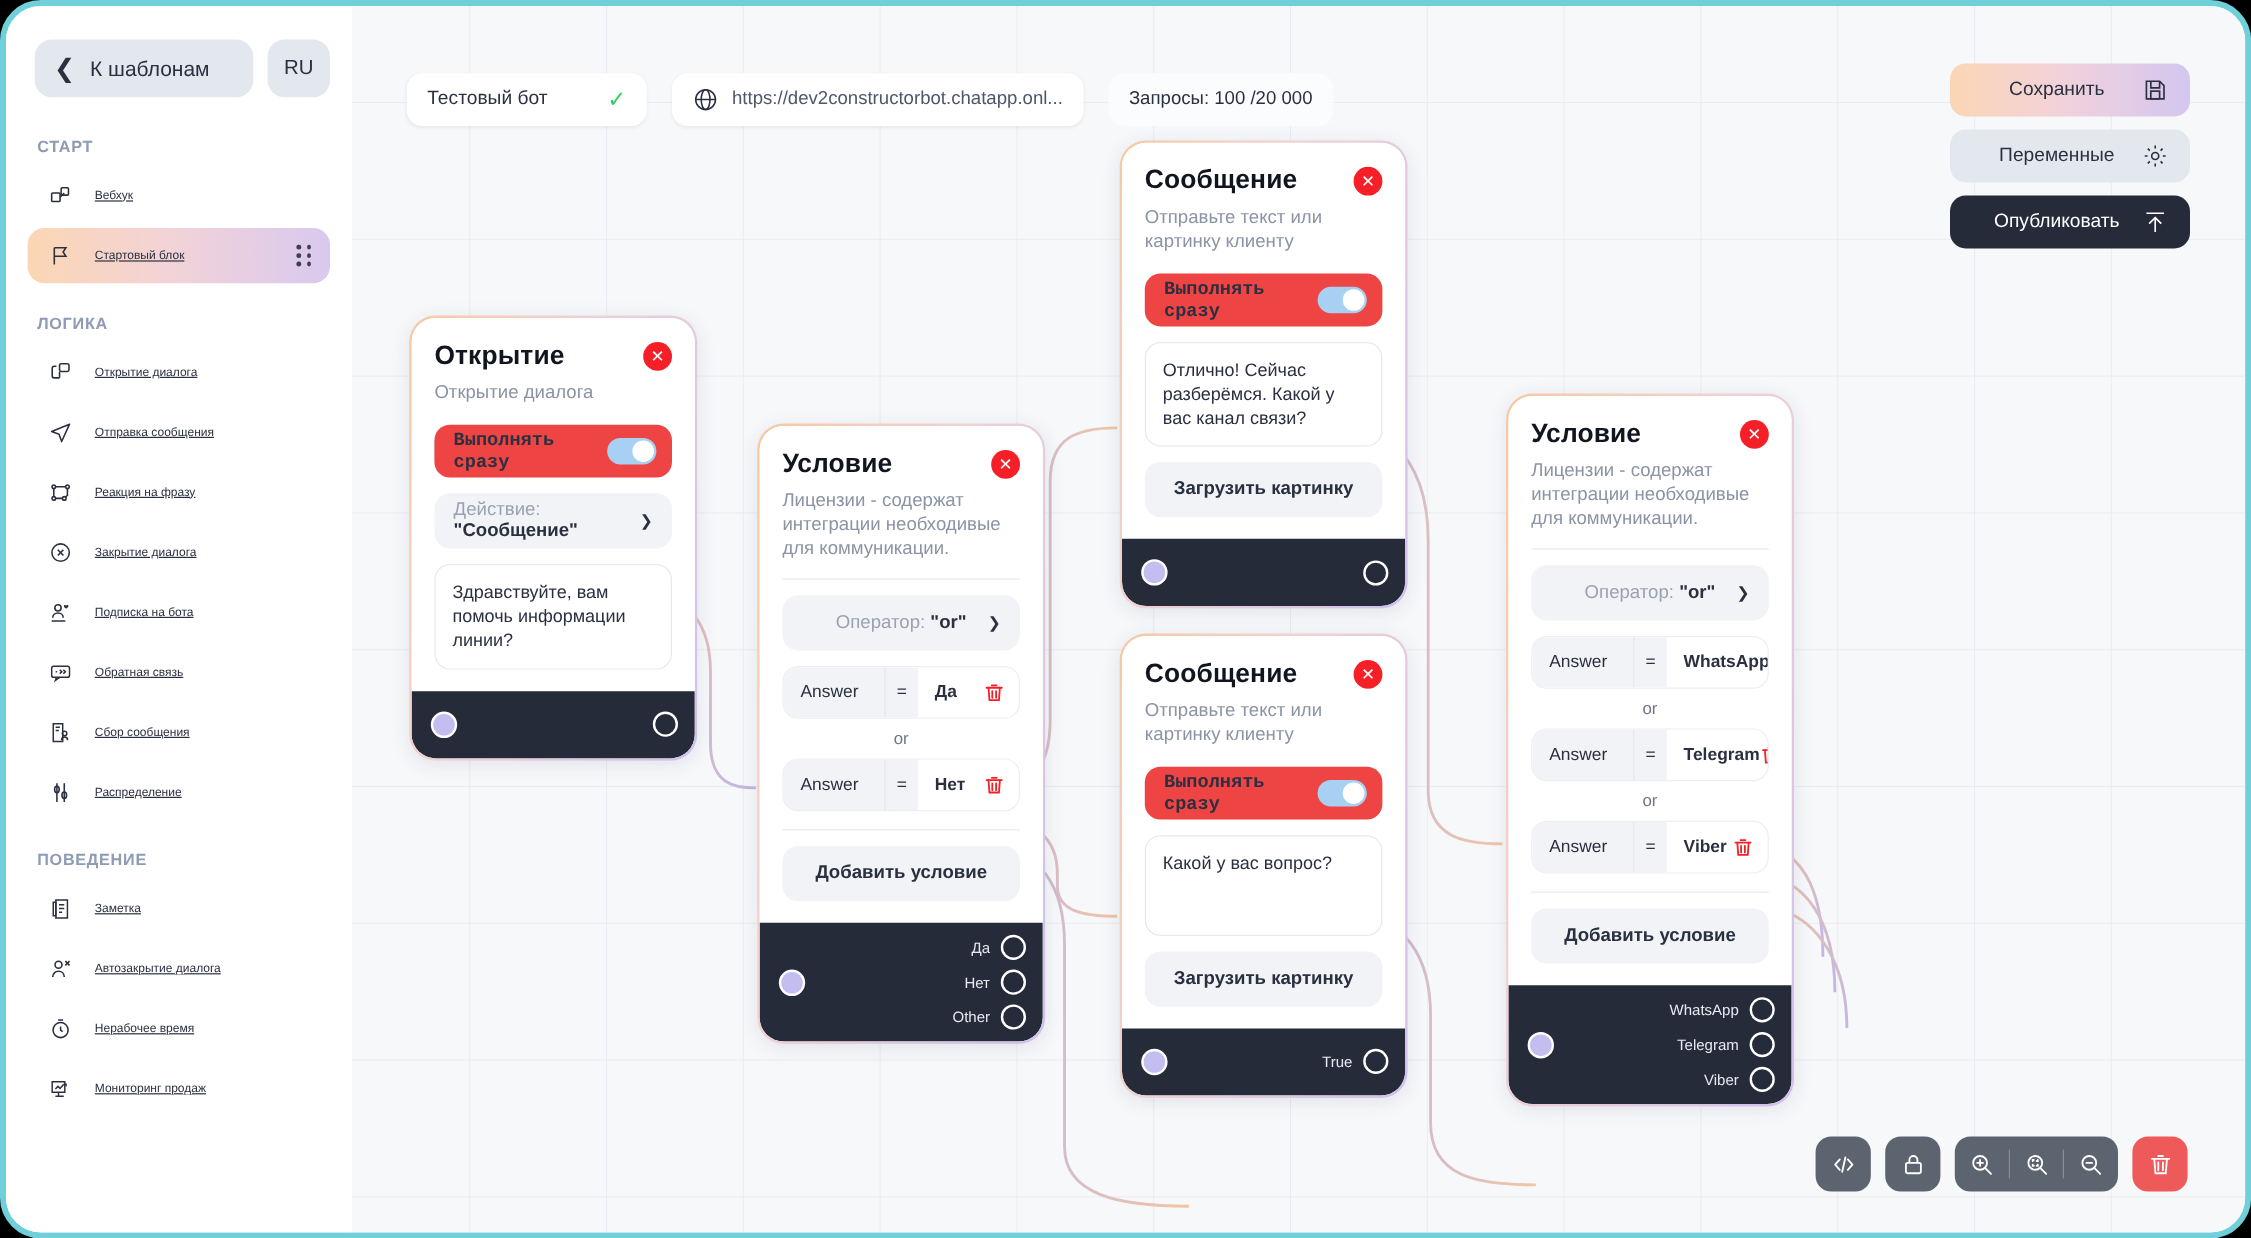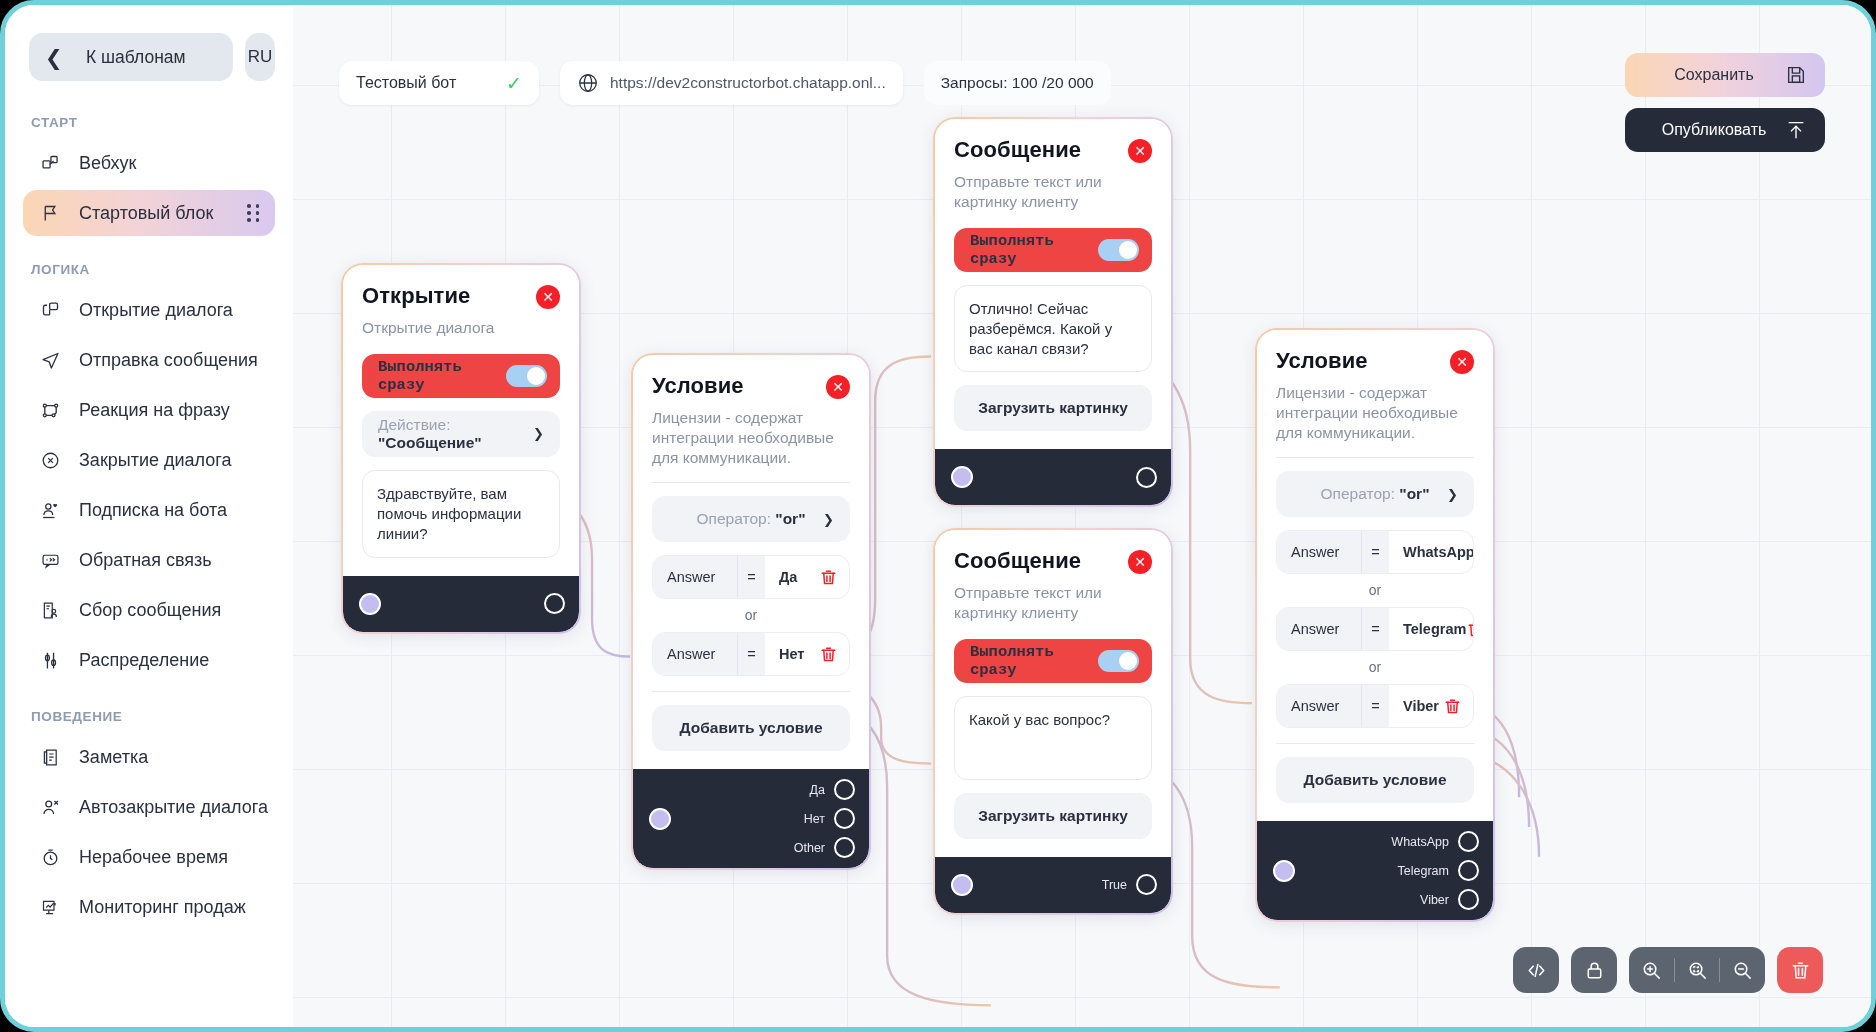--- a/index.html
+++ b/index.html
@@ -25,38 +25,38 @@
   }
   .side-top { display: flex; gap: 12px; align-items: center; margin: 6px 0 34px 6px; }
   .btn-back {
     flex: 1; height: 48px; border-radius: 14px; background: #e3e7ee;
     display: flex; align-items: center; padding: 0 16px; cursor: pointer;
     border: none;
   }
   .btn-back .chev { font-size: 21px; color: #2b3040; line-height: 1; font-weight: 400; }
   .btn-back .lbl { flex: 1; text-align: center; font-size: 17.5px; color: #2b3040; margin-right: 8px; }
   .btn-lang {
-    width: 30px; height: 48px; border-radius: 14px; background: #e3e7ee;
+    width: 52px; height: 48px; border-radius: 14px; background: #e3e7ee;
     display: flex; align-items: center; justify-content: center;
     font-size: 17px; color: #2b3040; cursor: pointer;
   }
   .grp-title {
     font-size: 13.5px; font-weight: bold; letter-spacing: .6px;
     color: #8e9bb3; margin: 0 0 10px 8px;
   }
   .grp { margin-bottom: 26px; }
   .nav-item {
     display: flex; align-items: center; gap: 18px;
     height: 46px; border-radius: 14px; padding: 0 14px 0 16px;
     cursor: pointer; margin-bottom: 4px;
   }
   .nav-item .ic { width: 22px; height: 22px; flex: 0 0 22px; color: #2b3040;
                   display: flex; align-items: center; justify-content: center; }
   .nav-item .ic svg { width: 21px; height: 21px; display: block; }
-  .nav-item .tx { font-size: 18px; color: #2b3040; white-space: nowrap; }
+  .nav-item .tx { font-size: 10px; color: #2b3040; white-space: nowrap; text-decoration: underline; }
   .nav-item.active {
     background: linear-gradient(90deg, #fbd6b4 0%, #f3d3d6 45%, #d9c9ef 100%);
   }
   .drag-dots { margin-left: auto; width: 14px; height: 18px;
     display: grid; grid-template-columns: 1fr 1fr; grid-template-rows: 1fr 1fr 1fr;
     gap: 3px; align-content: center; }
   .drag-dots i { width: 3.5px; height: 3.5px; border-radius: 50%; background: #3a3f52; display:block; }
 
   
   #canvas {
@@ -420,20 +420,29 @@
     </div>
 
     <div class="actions">
       <div class="act save">
         <span class="al">Сохранить</span>
         <span class="ai">
           <svg viewBox="0 0 24 24" fill="none" stroke="#2b3040" stroke-width="1.5">
             <path d="M4 4h12l4 4v12H4z"></path>
               <path d="M8 4v6h8V4"></path>
               <rect x="8" y="13" width="8" height="7"></rect>
+          </svg>
+        </span>
+      </div>
+      <div class="act vars">
+        <span class="al">Переменные</span>
+        <span class="ai">
+          <svg viewBox="0 0 24 24" fill="none" stroke="#2b3040" stroke-width="1.5">
+            <circle cx="12" cy="12" r="3.2"></circle>
+            <path d="M12 2.5v2.6M12 18.9v2.6M21.5 12h-2.6M5.1 12H2.5M18.7 5.3l-1.8 1.8M7.1 16.9l-1.8 1.8M18.7 18.7l-1.8-1.8M7.1 7.1L5.3 5.3"></path>
           </svg>
         </span>
       </div>
       <div class="act pub">
         <span class="al">Опубликовать</span>
         <span class="ai">
           <svg viewBox="0 0 24 24" fill="none" stroke="#ffffff" stroke-width="1.5">
             <path d="M4 4h16"></path>
               <path d="M12 21V8"></path>
               <path d="M6.5 13.5L12 8l5.5 5.5"></path>

